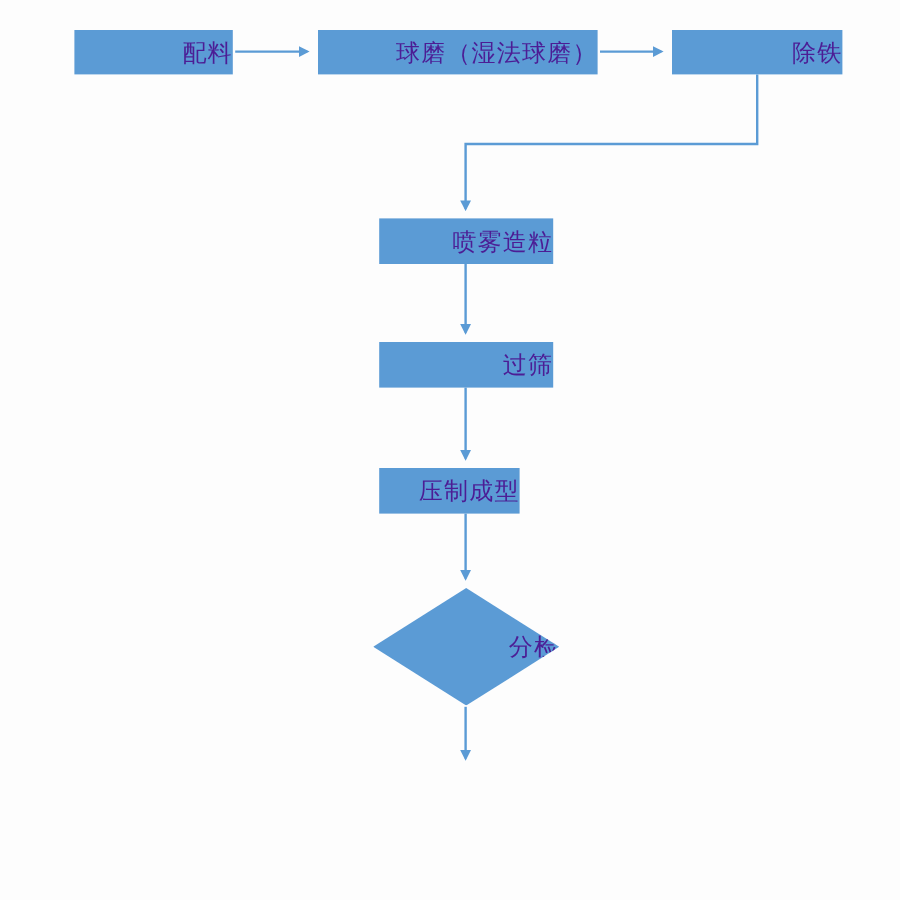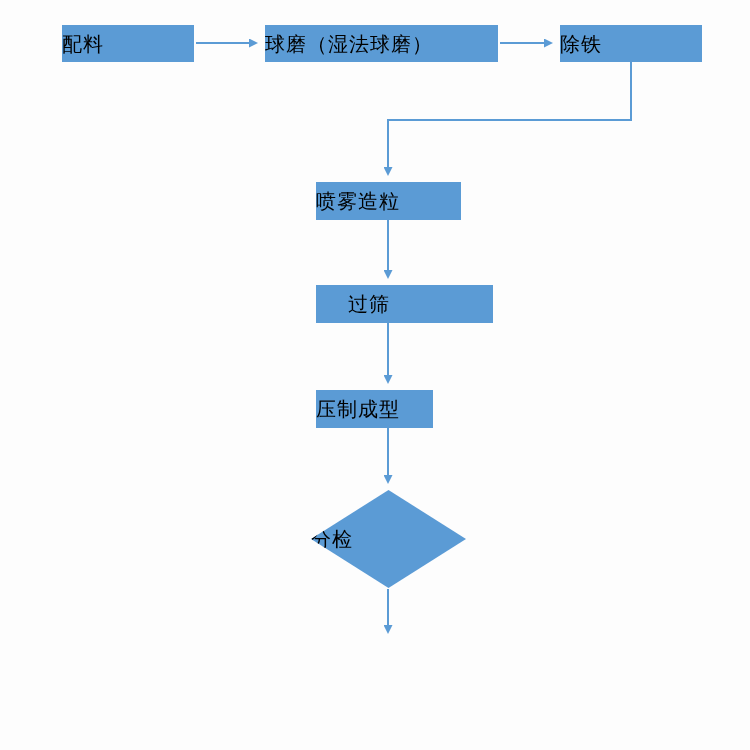--- a/index.html
+++ b/index.html
@@ -24,23 +24,23 @@
     left: 0;
     top: 0;
     width: 750px;
     height: 750px;
     pointer-events: none;
   }
   .node {
     position: absolute;
     display: flex;
     align-items: center;
-    justify-content: flex-start;
+    justify-content: flex-end;
     background: #5b9bd5;
-    color: #000000;
+    color: #4c1d95;
     font-size: 20px;
     letter-spacing: 1px;
     text-align: center;
     line-height: 1.2;
     white-space: nowrap;
   }
   .node.rect {
     
   }
   .node.diamond {
@@ -50,21 +50,21 @@
     border-radius: 50%;
   }
 
   
   .n-batching        { left: 62px;  top: 25px;  width: 132px; height: 37px; }
   .n-ball-milling    { left: 265px; top: 25px;  width: 233px; height: 37px; }
   .n-iron-removal    { left: 560px; top: 25px;  width: 142px; height: 37px; }
 
   
   .n-spray-granulation { left: 316px; top: 182px; width: 145px; height: 38px; }
-  .n-sieving           { left: 316px; top: 285px; width: 145px; height: 38px; padding-left: 32px; }
+  .n-sieving           { left: 316px; top: 285px; width: 145px; height: 38px; }
   .n-press-forming     { left: 316px; top: 390px; width: 117px; height: 38px; }
   .n-sorting           { left: 311px; top: 490px; width: 155px; height: 98px; }
   .n-warehousing       { left: 327px; top: 640px; width: 123px; height: 72px; }
 </style>
 </head>
 <body>
 
 <div class="canvas">
 
   <svg class="connectors" width="750" height="750" viewBox="0 0 750 750">

